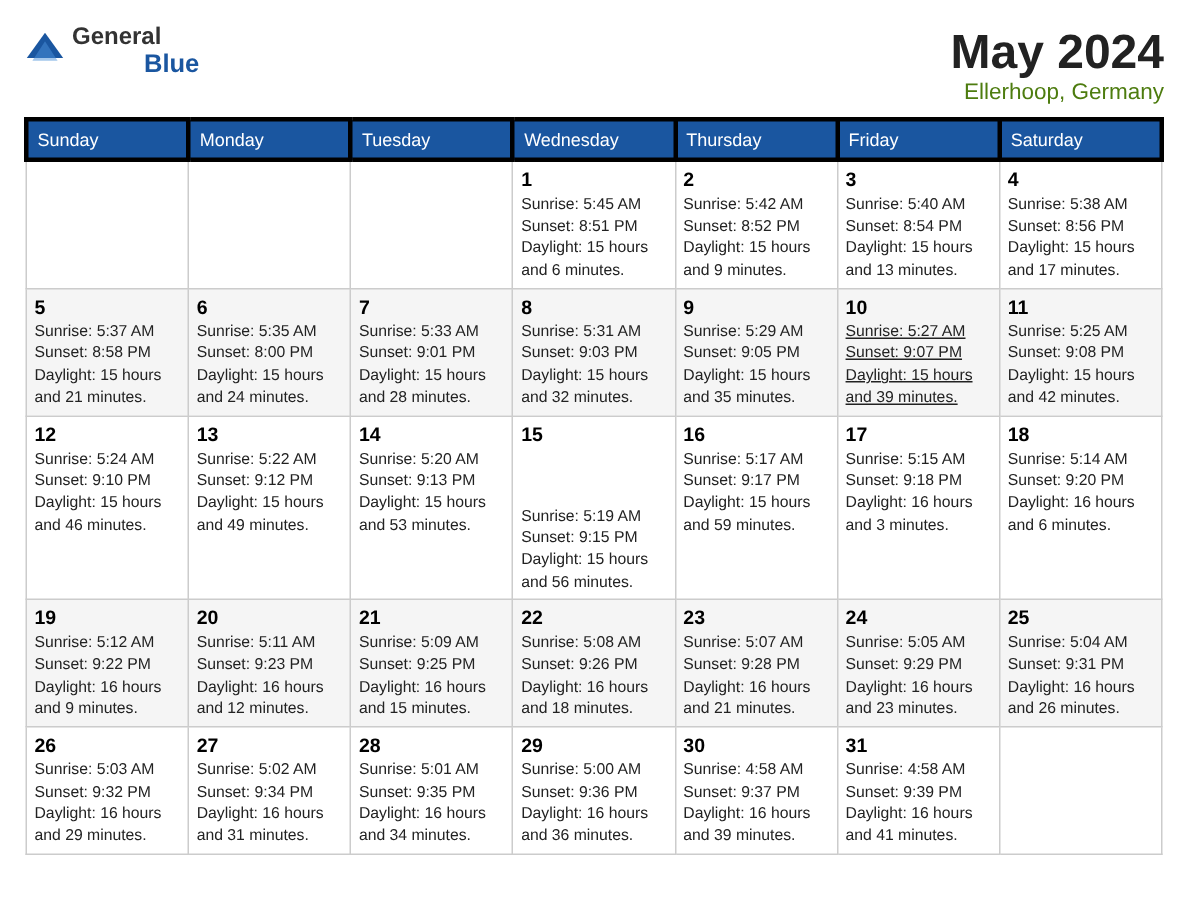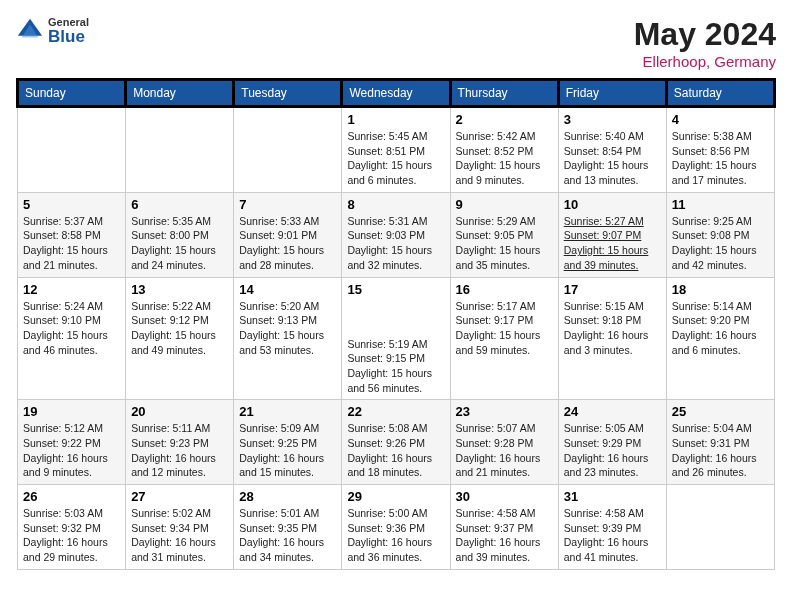--- a/index.html
+++ b/index.html
@@ -33,21 +33,21 @@
     .title-block {
       text-align: right;
     }
     .month-title {
       font-size: 32px;
       font-weight: bold;
       color: #222;
     }
     .location {
       font-size: 15px;
-      color: #be185d;
+      color: #4d7c0f;
     }
     .calendar {
       width: 100%;
       border-collapse: collapse;
       font-size: 11px;
     }
     .calendar th {
       background: #1a56a0;
       color: #fff;
       text-align: left;
@@ -85,22 +85,22 @@
 </head>
 <body>
 
 <div class="header">
   <div class="logo">
     <svg class="logo-icon" viewBox="0 0 30 30" xmlns="http://www.w3.org/2000/svg">
       <polygon points="15,2 28,20 2,20" fill="#1a56a0"></polygon>
       <polygon points="15,8 24,22 6,22" fill="#4a90d9" opacity="0.5"></polygon>
     </svg>
     <div class="logo-text">
-      <span style="font-size:11px;font-weight:bold;color:#333;">General</span>
-      <span style="font-size:17px;font-weight:bold;color:#1a56a0;">Blue</span>
+      <span style="font-size:16px;font-weight:bold;color:#333;">General</span>
+      <span style="font-size:17px;font-weight:bold;color:#1a56a0;margin-left:48px;">Blue</span>
     </div>
   </div>
   <div class="title-block">
     <div class="month-title">May 2024</div>
     <div class="location">Ellerhoop, Germany</div>
   </div>
 </div>
 
 <table class="calendar">
   <thead>
@@ -186,21 +186,21 @@
         </td>
         <td>
           <span class="day-number">10</span>
           <div class="day-info" style="white-space: pre-line; text-decoration: underline;">Sunrise: 5:27 AM
 Sunset: 9:07 PM
 Daylight: 15 hours
 and 39 minutes.</div>
         </td>
         <td>
           <span class="day-number">11</span>
-          <div class="day-info" style="white-space: pre-line;">Sunrise: 9:25 AM
+          <div class="day-info" style="white-space: pre-line;">Sunrise: 5:25 AM
 Sunset: 9:08 PM
 Daylight: 15 hours
 and 42 minutes.</div>
         </td>
       </tr>
       <tr>
         <td>
           <span class="day-number">12</span>
           <div class="day-info" style="white-space: pre-line;">Sunrise: 5:24 AM
 Sunset: 9:10 PM

